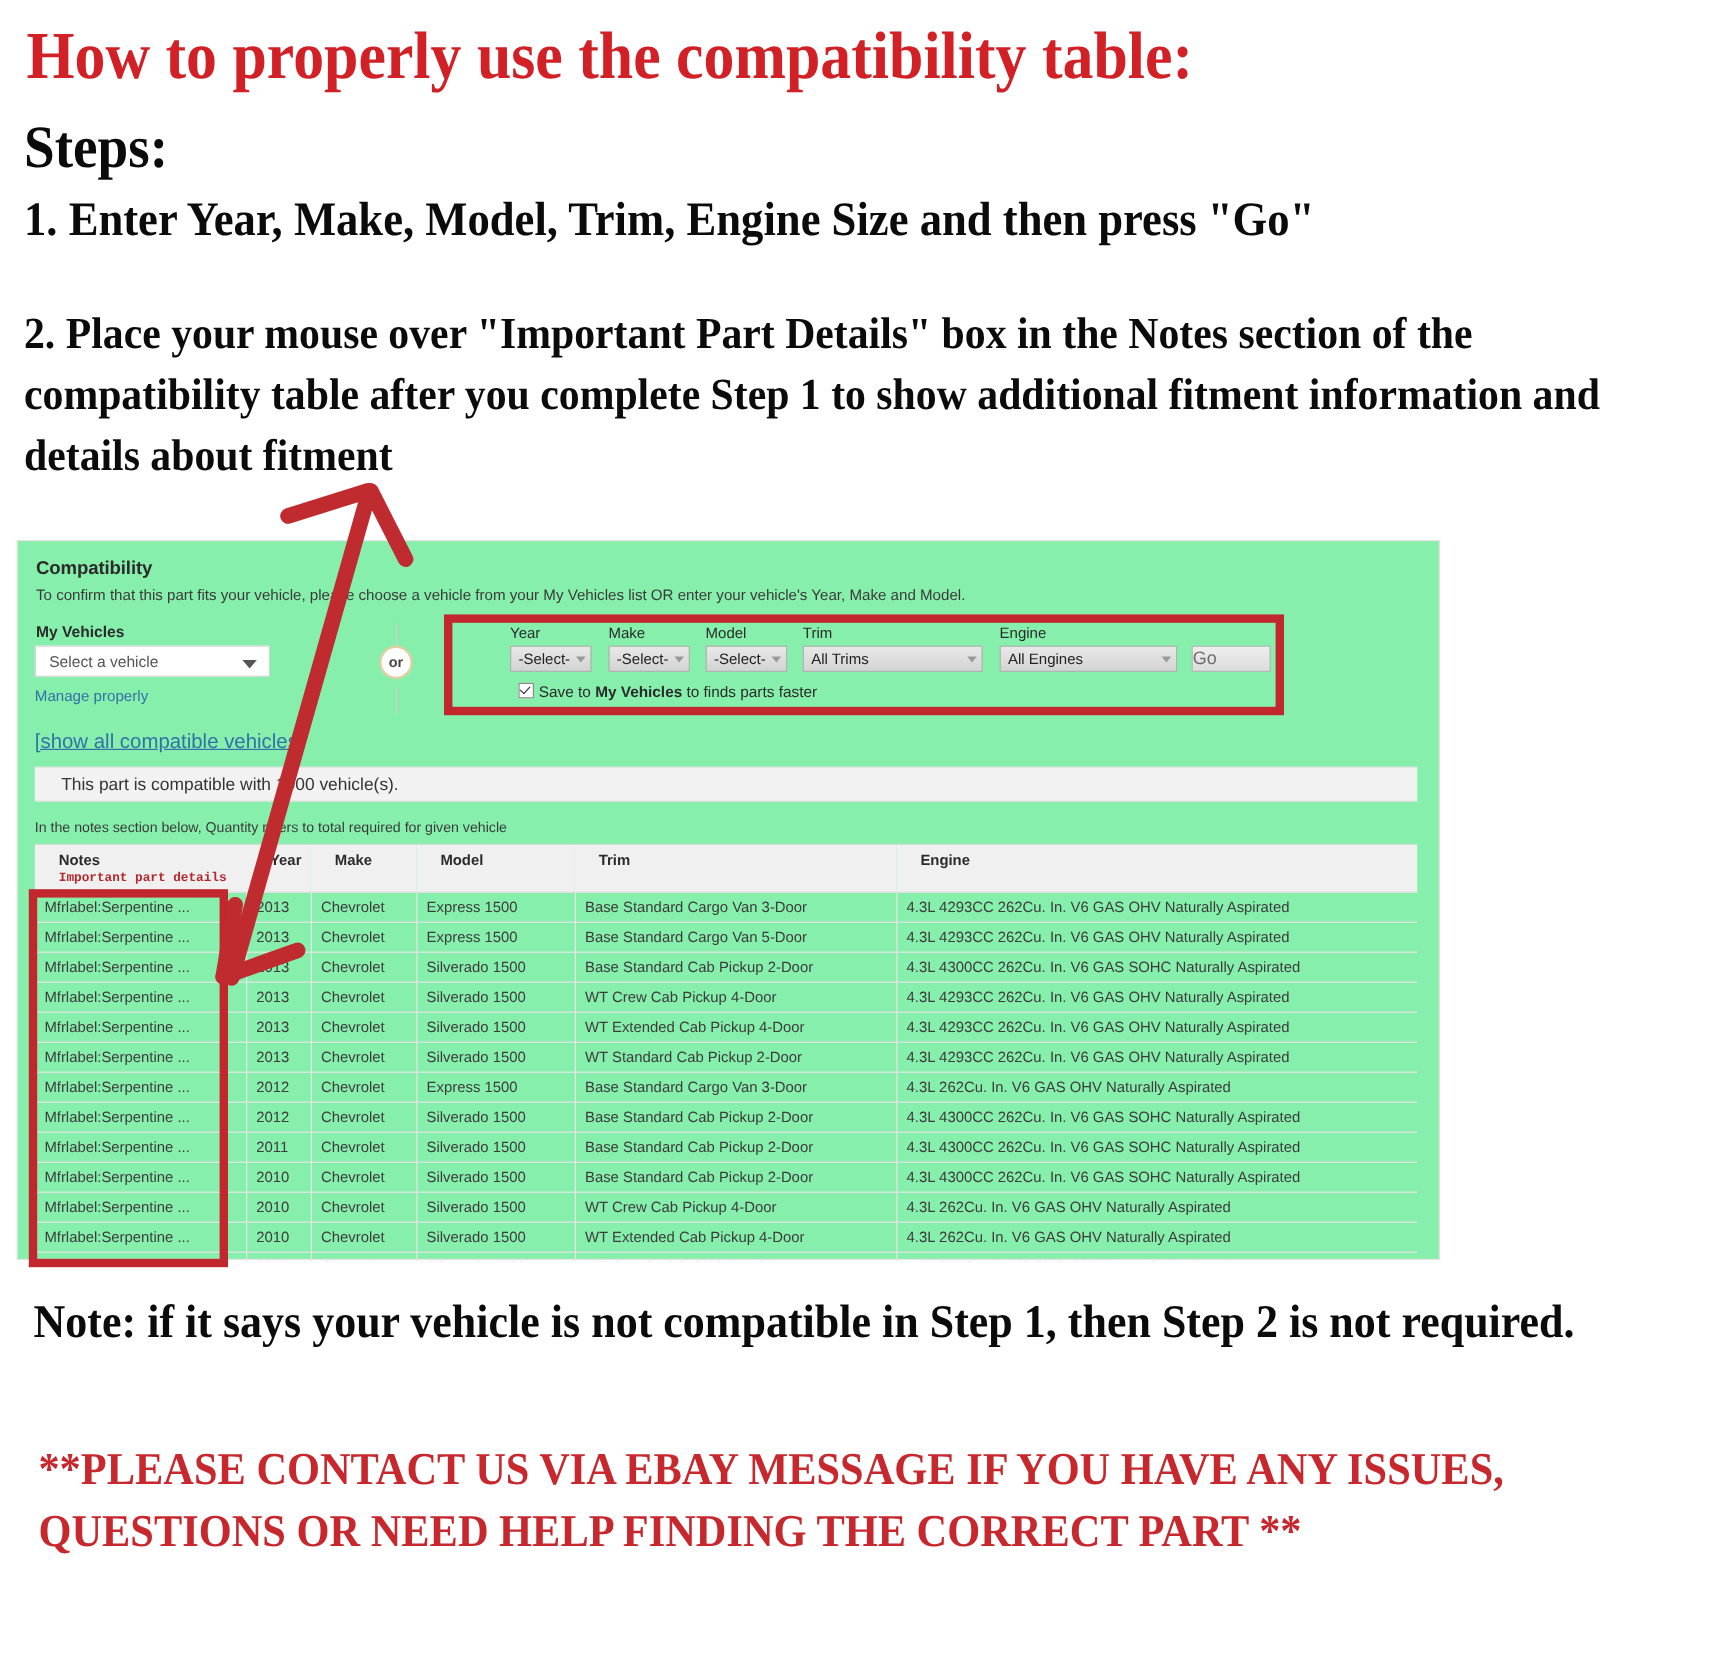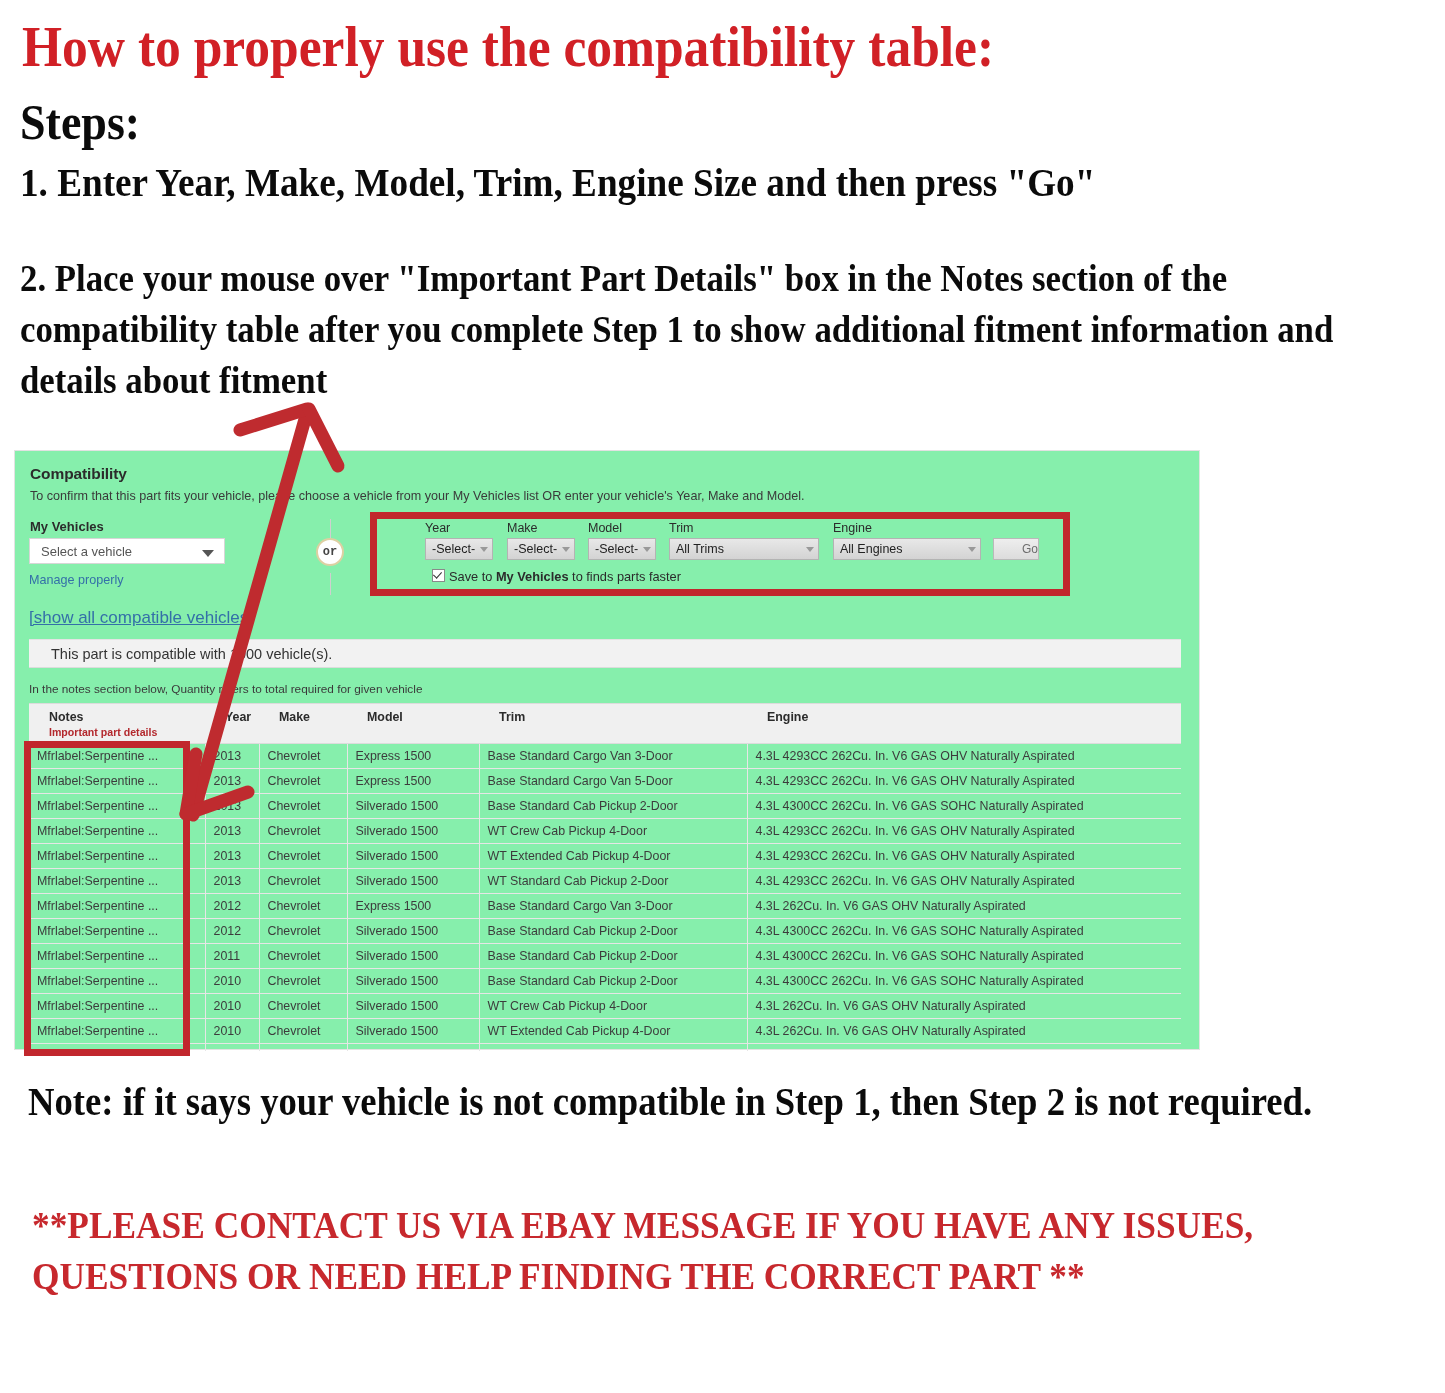--- a/index.html
+++ b/index.html
@@ -181,21 +181,20 @@
     text-decoration: underline;
   }
 
   
   .or-wrap {
     position: absolute;
     left: 296px;
     top: 68px;
     width: 40px;
     height: 76px;
-    font-family: Liberation Mono, monospace;
   }
   .or-line {
     position: absolute;
     left: 19px;
     width: 1px;
     background: #cfcfcf;
   }
   .or-line.top { top: 0; height: 22px; }
   .or-line.bottom { top: 54px; height: 22px; }
   .or-circle {
@@ -244,27 +243,27 @@
     position: absolute;
     right: 4px;
     top: 8px;
     width: 0; height: 0;
     border-left: 4px solid transparent;
     border-right: 4px solid transparent;
     border-top: 5px solid #999;
   }
   .go-btn {
     position: absolute;
-    width: 46px;
+    width: 66px;
     height: 22px;
     border: 1px solid #b9b9b9;
     background: linear-gradient(to bottom, #eeeeee 0%, #dcdcdc 100%);
     box-sizing: border-box;
-    text-align: right;
-    font-size: 12px;
+    text-align: left;
+    font-size: 15px;
     color: #6d6d6d;
     line-height: 20px;
   }
   .save-row {
     position: absolute;
     left: 417px;
     top: 117px;
     font-size: 12.8px;
     color: #2b2b2b;
     white-space: nowrap;
@@ -339,20 +338,21 @@
     font-weight: bold;
     color: #2b2b2b;
     height: 28px;
   }
   .fit-table th .sub {
     display: block;
     font-size: 10.6px;
     font-weight: bold;
     color: #b3282d;
     margin-top: 2px;
+    font-family: Liberation Mono, monospace;
   }
   .fit-table td {
     border-bottom: 1px solid #e6e6e6;
     padding: 4px 0 4px 8px;
     color: #3c3c3c;
     height: 16px;
     white-space: nowrap;
     overflow: hidden;
   }
   .fit-table td.notes-cell { border-right: 1px solid #e6e6e6; }

